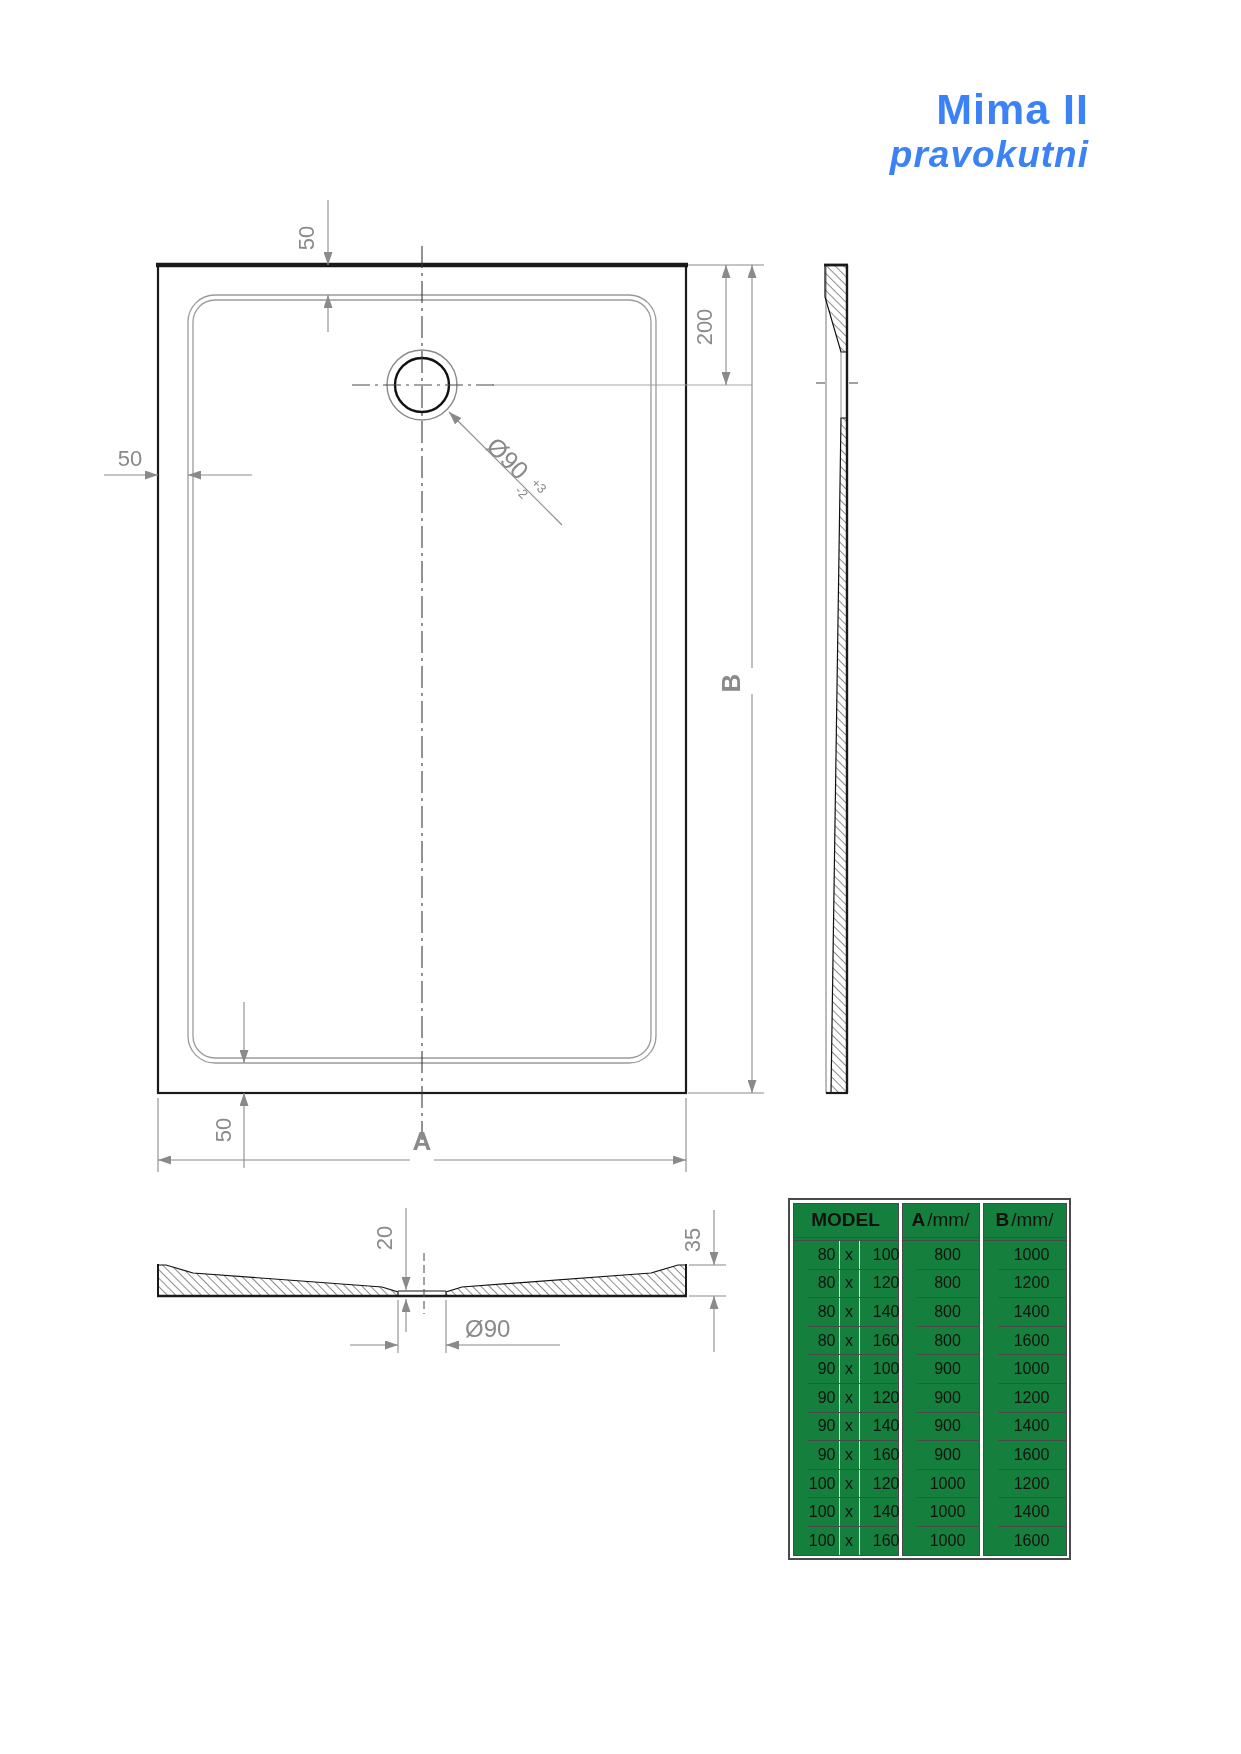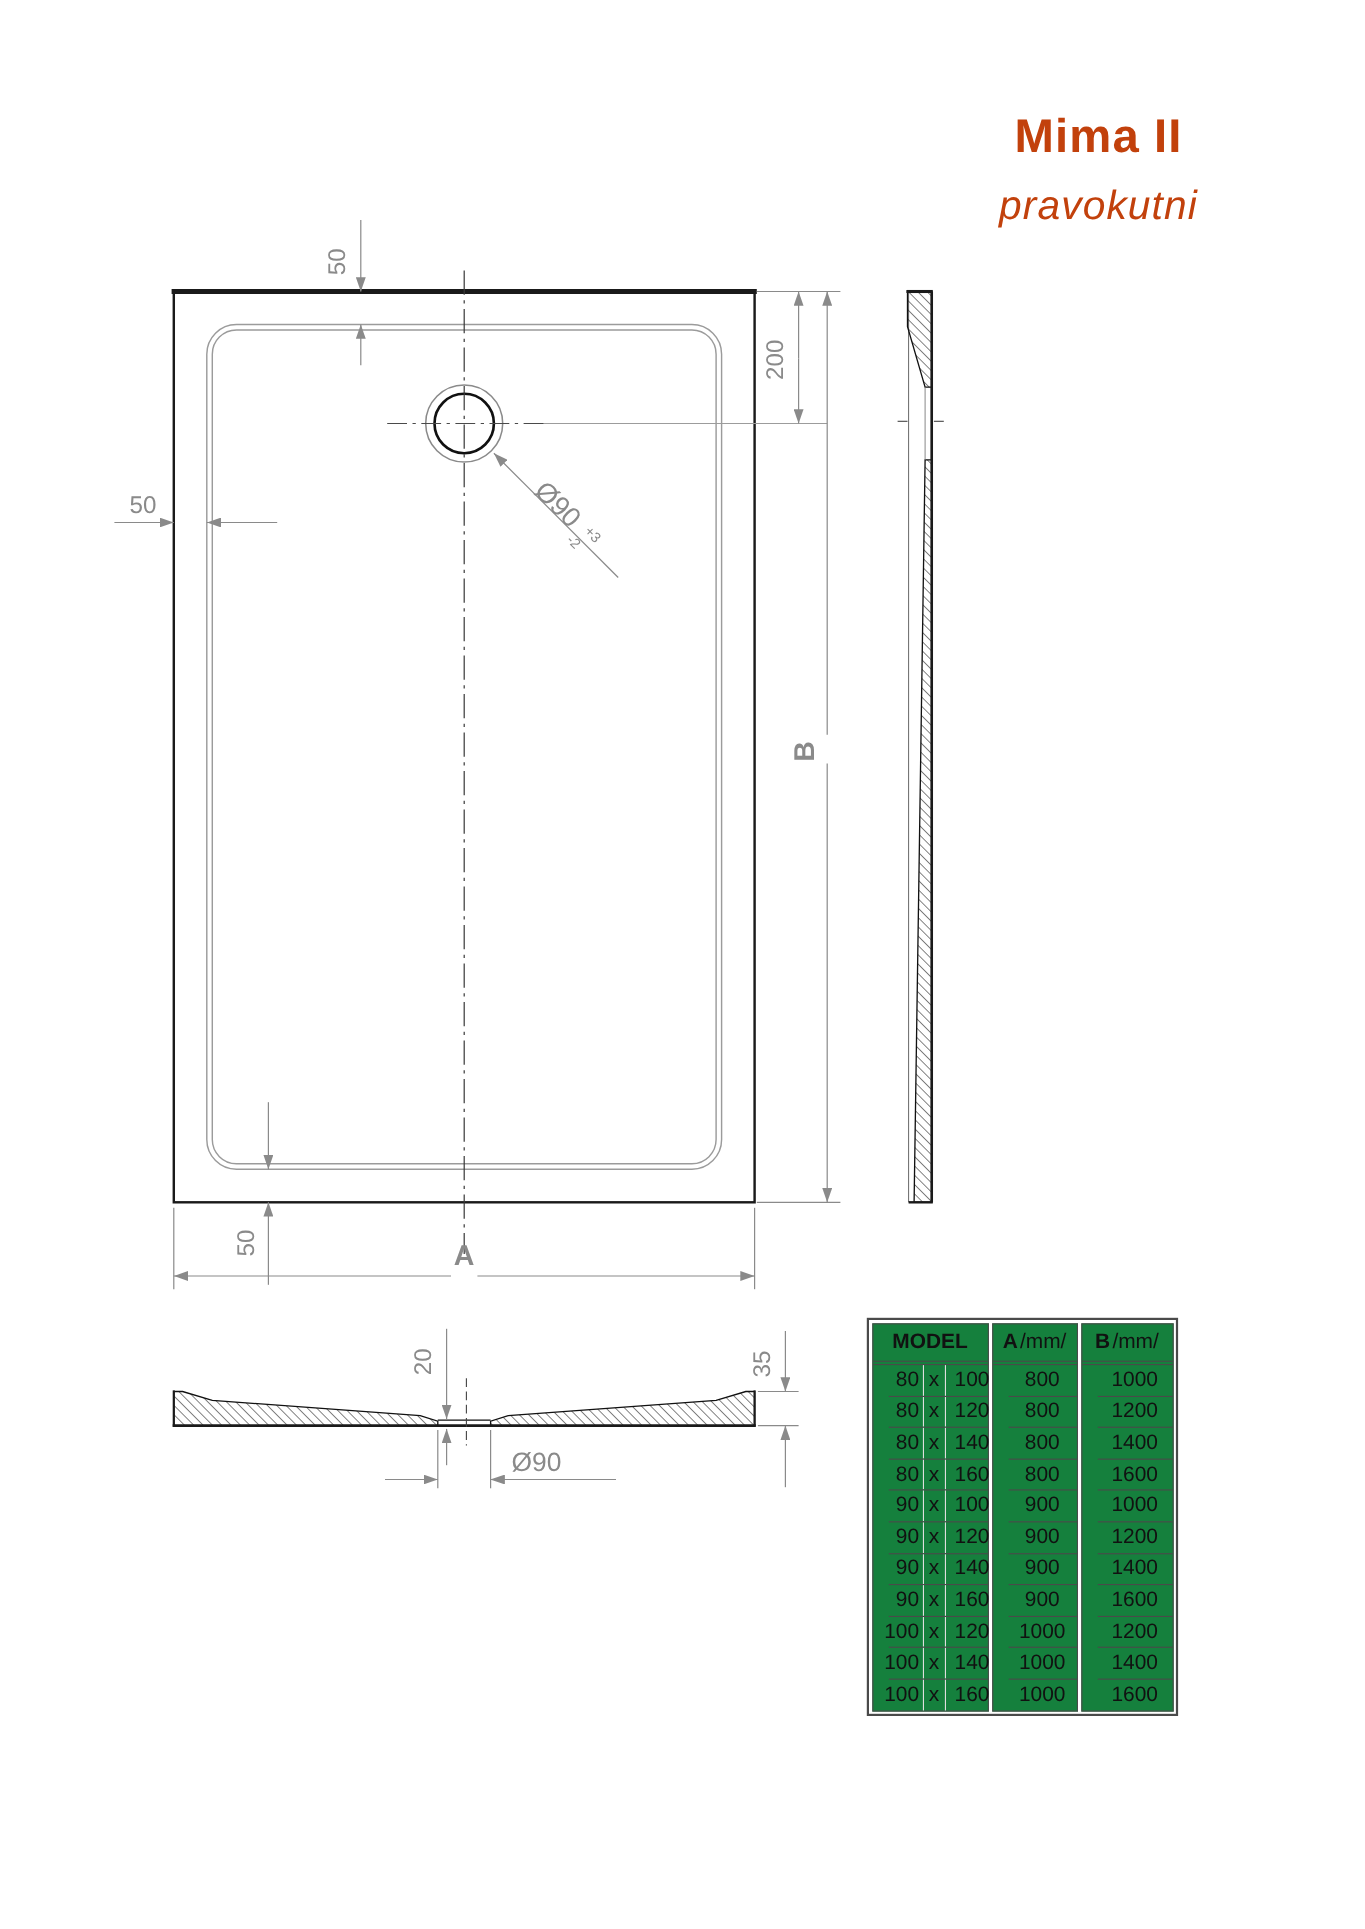--- a/index.html
+++ b/index.html
@@ -2,35 +2,35 @@
 <html><head>
 <meta charset="utf-8">
 <style>
   html,body{margin:0;padding:0;background:#ffffff;}
   .page{position:relative;width:1241px;height:1754px;background:#ffffff;overflow:hidden;
         font-family:"Liberation Sans", sans-serif;}
   svg{position:absolute;left:0;top:0;}
   svg text{font-family:"Liberation Sans", sans-serif;}
 
   
-  .title-block{position:absolute;top:102px;right:152px;text-align:center;color:#c2410c;line-height:1.05;}
+  .title-block{position:absolute;top:87px;right:152px;text-align:right;color:#3b82f6;line-height:1.05;}
   .title-main{font-size:43px;font-weight:bold;letter-spacing:1px;}
-  .title-sub{font-size:37px;font-style:italic;font-weight:400;margin-top:21px;letter-spacing:1px;}
+  .title-sub{font-size:37px;font-style:italic;font-weight:700;margin-top:4px;letter-spacing:1px;}
 
   
   .size-table{position:absolute;left:788px;top:1198px;border:2.4px solid #4a4a4a;background:#fff;
               padding:2.5px;display:grid;grid-template-columns:106px 78px 84px;column-gap:3px;
               color:#111;}
   .col{border:1.7px solid #4a4a4a;display:flex;flex-direction:column;background:#15803d;}
   .th{height:33px;display:flex;align-items:center;justify-content:center;border-bottom:1.7px solid #4a4a4a;
       font-size:19px;}
   .th .lbl{font-weight:bold;}
   .th .unit{font-weight:normal;margin-left:2px;}
   .cells{margin-top:2.5px;border-top:1.7px solid #4a4a4a;display:flex;flex-direction:column;}
-  .td{height:27.6px;font-size:19px;display:flex;align-items:center;justify-content:center;margin-left:14px;}
+  .td{height:27.6px;font-size:16px;display:flex;align-items:center;justify-content:center;margin-left:14px;}
   .td + .td{border-top:1.7px solid #4a4a4a;}
   .td.model{display:grid;grid-template-columns:38px 20px 46px;align-items:stretch;justify-content:center;padding:0;}
   .td.model span{display:flex;align-items:center;}
   .m1{justify-content:flex-end;padding-right:3px;}
   .m2{justify-content:center;border-left:1px solid #dedede;}
   .m3{justify-content:flex-end;border-left:1px solid #dedede;padding-right:5px;}
 </style>
 </head>
 <body>
 

